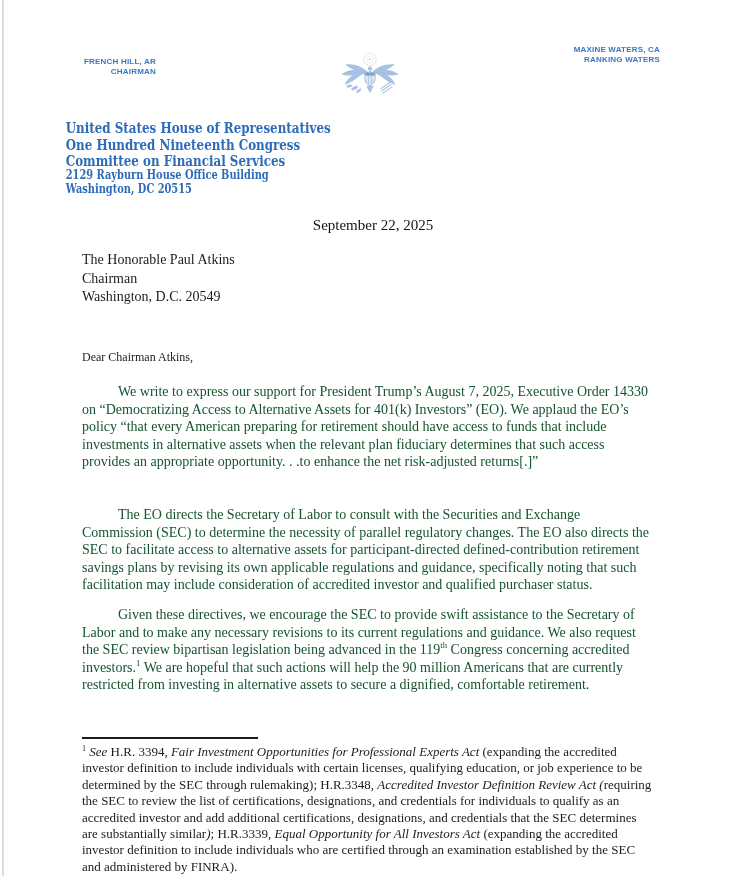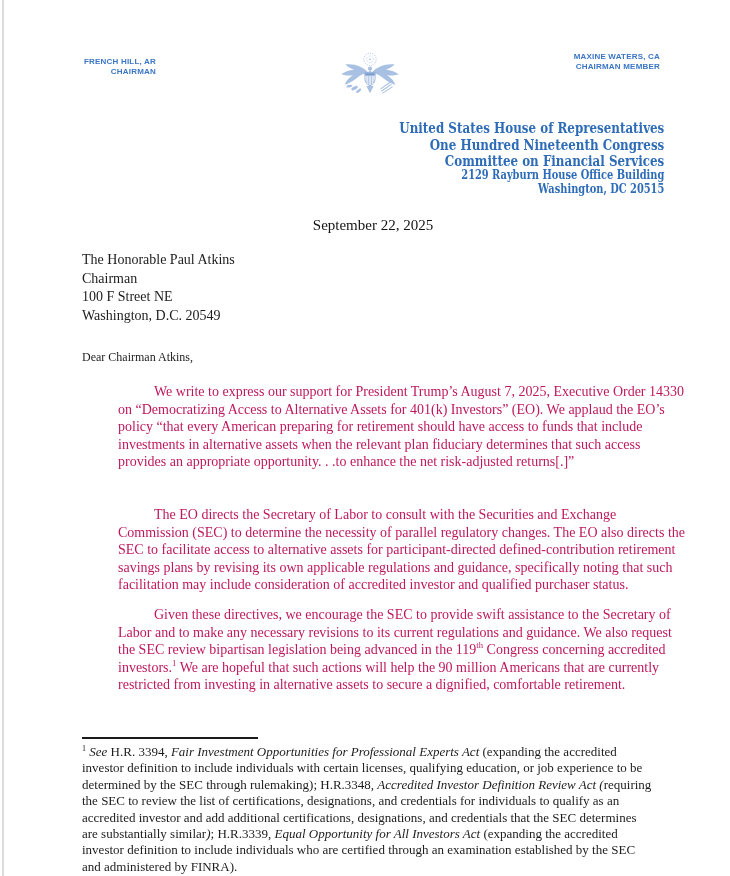--- a/index.html
+++ b/index.html
@@ -25,29 +25,29 @@
   .corner {
     font-family: "Liberation Sans", sans-serif;
     font-weight: bold;
     font-size: 8px;
     line-height: 9.5px;
     letter-spacing: 0.2px;
     color: #3b76c4;
     text-align: right;
   }
   .corner-left  { left: 70px;  top: 57px; width: 86px; }
-  .corner-right { left: 564px; top: 52px; width: 96px; }
+  .corner-right { left: 564px; top: 45px; width: 96px; }
 
   
   .seal { left: 334px; top: 50px; width: 72px; height: 64px; }
 
   
   .letterhead {
     left: 0; top: 119px; width: 730px;
-    text-align: right;
+    text-align: left;
     color: #2e6cb8;
     font-family: "DejaVu Serif", serif;
     font-weight: bold;
   }
   .lh-line { transform: scaleX(0.82); transform-origin: 50% 50%; white-space: nowrap; }
   .lh-1, .lh-2 { font-size: 14.5px; line-height: 17px; }
   .lh-3 { font-size: 14.5px; line-height: 16px; }
   .lh-4, .lh-5 { font-size: 12px; line-height: 13.5px; }
 
   .date-line {
@@ -65,22 +65,21 @@
   }
 
   .salutation { left: 82px; top: 348px; width: 420px; font-size: 12px; line-height: 18px; }
 
   .para {
     left: 82px; width: 568px;
     font-size: 14px;
     line-height: 17.5px;
     text-indent: 36px;
     text-align: left;
-    color: #be185d;
-    margin-left: 36px;
+    color: #14532d;
   }
   .para-1 { top: 383px; }
   .para-2 { top: 506px; }
   .para-3 { top: 606px; }
 
   .footnote-rule {
     left: 82px; top: 737px;
     width: 176px; height: 1.6px;
     background: #1a1a1a;
   }
@@ -100,21 +99,21 @@
 <div class="page">
   <div class="scan-edge"></div>
 
   <div class="abs corner corner-left">
     <div>FRENCH HILL, AR</div>
     <div>CHAIRMAN</div>
   </div>
 
   <div class="abs corner corner-right">
     <div>MAXINE WATERS, CA</div>
-    <div>CHAIRMAN MEMBER</div>
+    <div>RANKING WATERS</div>
   </div>
 
   <div class="abs seal">
     <svg viewBox="0 0 140 124" width="72" height="64" aria-hidden="true">
       <g fill="none" stroke="#9ab5dc">
         <circle cx="70" cy="18" r="12" stroke-dasharray="2 2.6" stroke-width="1.6"></circle>
         <circle cx="70" cy="18" r="6.5" stroke-dasharray="1.4 2" stroke-width="1.2"></circle>
       </g>
       <circle cx="70" cy="18" r="1.6" fill="#9ab5dc"></circle>
       <g fill="#a8c0e2">
@@ -152,21 +151,20 @@
     <div class="lh-line lh-3">Committee on Financial Services</div>
     <div class="lh-line lh-4">2129 Rayburn House Office Building</div>
     <div class="lh-line lh-5">Washington, DC 20515</div>
   </div>
 
   <div class="abs date-line">September 22, 2025</div>
 
   <div class="abs recipient">
     <div>The Honorable Paul Atkins</div>
     <div>Chairman</div>
-    <div>100 F Street NE</div>
     <div>Washington, D.C. 20549</div>
   </div>
 
   <div class="abs salutation">Dear Chairman Atkins,</div>
 
   <div class="abs para para-1"><span>We write to express our support for President Trump’s August 7, 2025, Executive Order 14330 on “Democratizing Access to Alternative Assets for 401(k) Investors” (EO). We applaud the EO’s policy “that every American preparing for retirement should have access to funds that include investments in alternative assets when the relevant plan fiduciary determines that such access provides an appropriate opportunity. . .to enhance the net risk-adjusted returns[.]”</span></div>
   <div class="abs para para-2"><span>The EO directs the Secretary of Labor to consult with the Securities and Exchange Commission (SEC) to determine the necessity of parallel regulatory changes. The EO also directs the SEC to facilitate access to alternative assets for participant-directed defined-contribution retirement savings plans by revising its own applicable regulations and guidance, specifically noting that such facilitation may include consideration of accredited investor and qualified purchaser status.</span></div>
   <div class="abs para para-3"><span>Given these directives, we encourage the SEC to provide swift assistance to the Secretary of Labor and to make any necessary revisions to its current regulations and guidance. We also request the SEC review bipartisan legislation being advanced in the 119</span><sup>th</sup><span> Congress concerning accredited investors.</span><sup>1</sup><span> We are hopeful that such actions will help the 90 million Americans that are currently restricted from investing in alternative assets to secure a dignified, comfortable retirement.</span></div>
 
   <div class="abs footnote-rule"></div>

